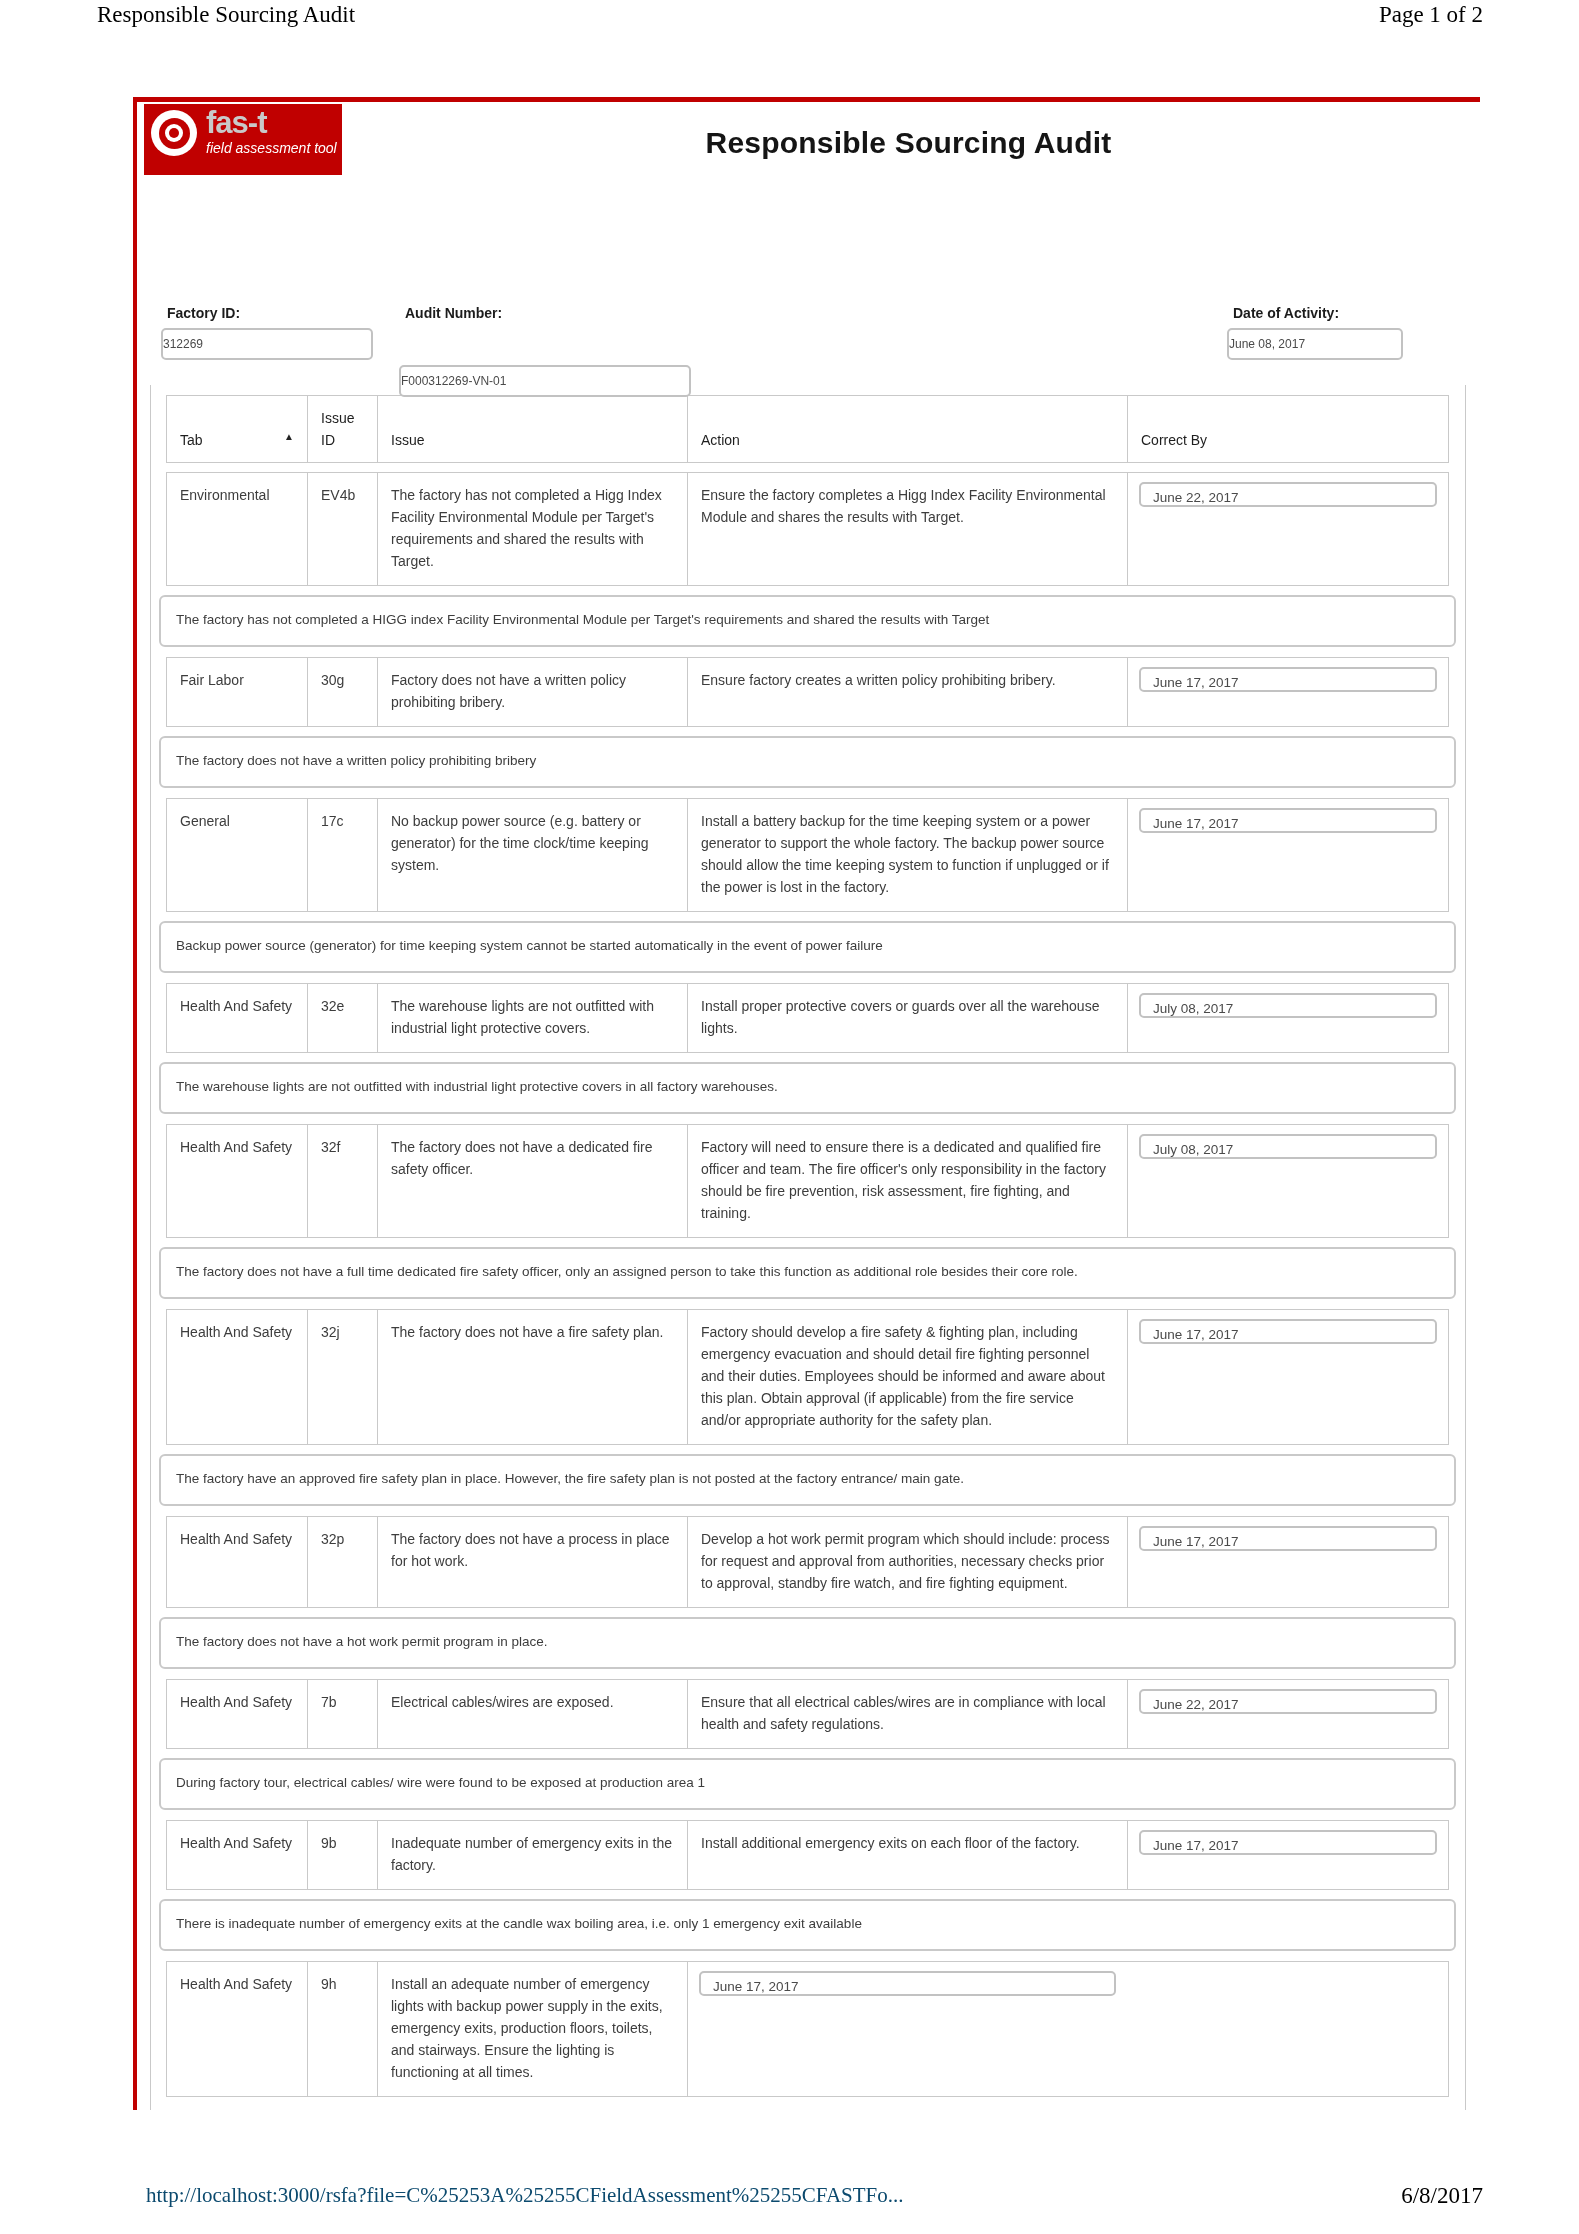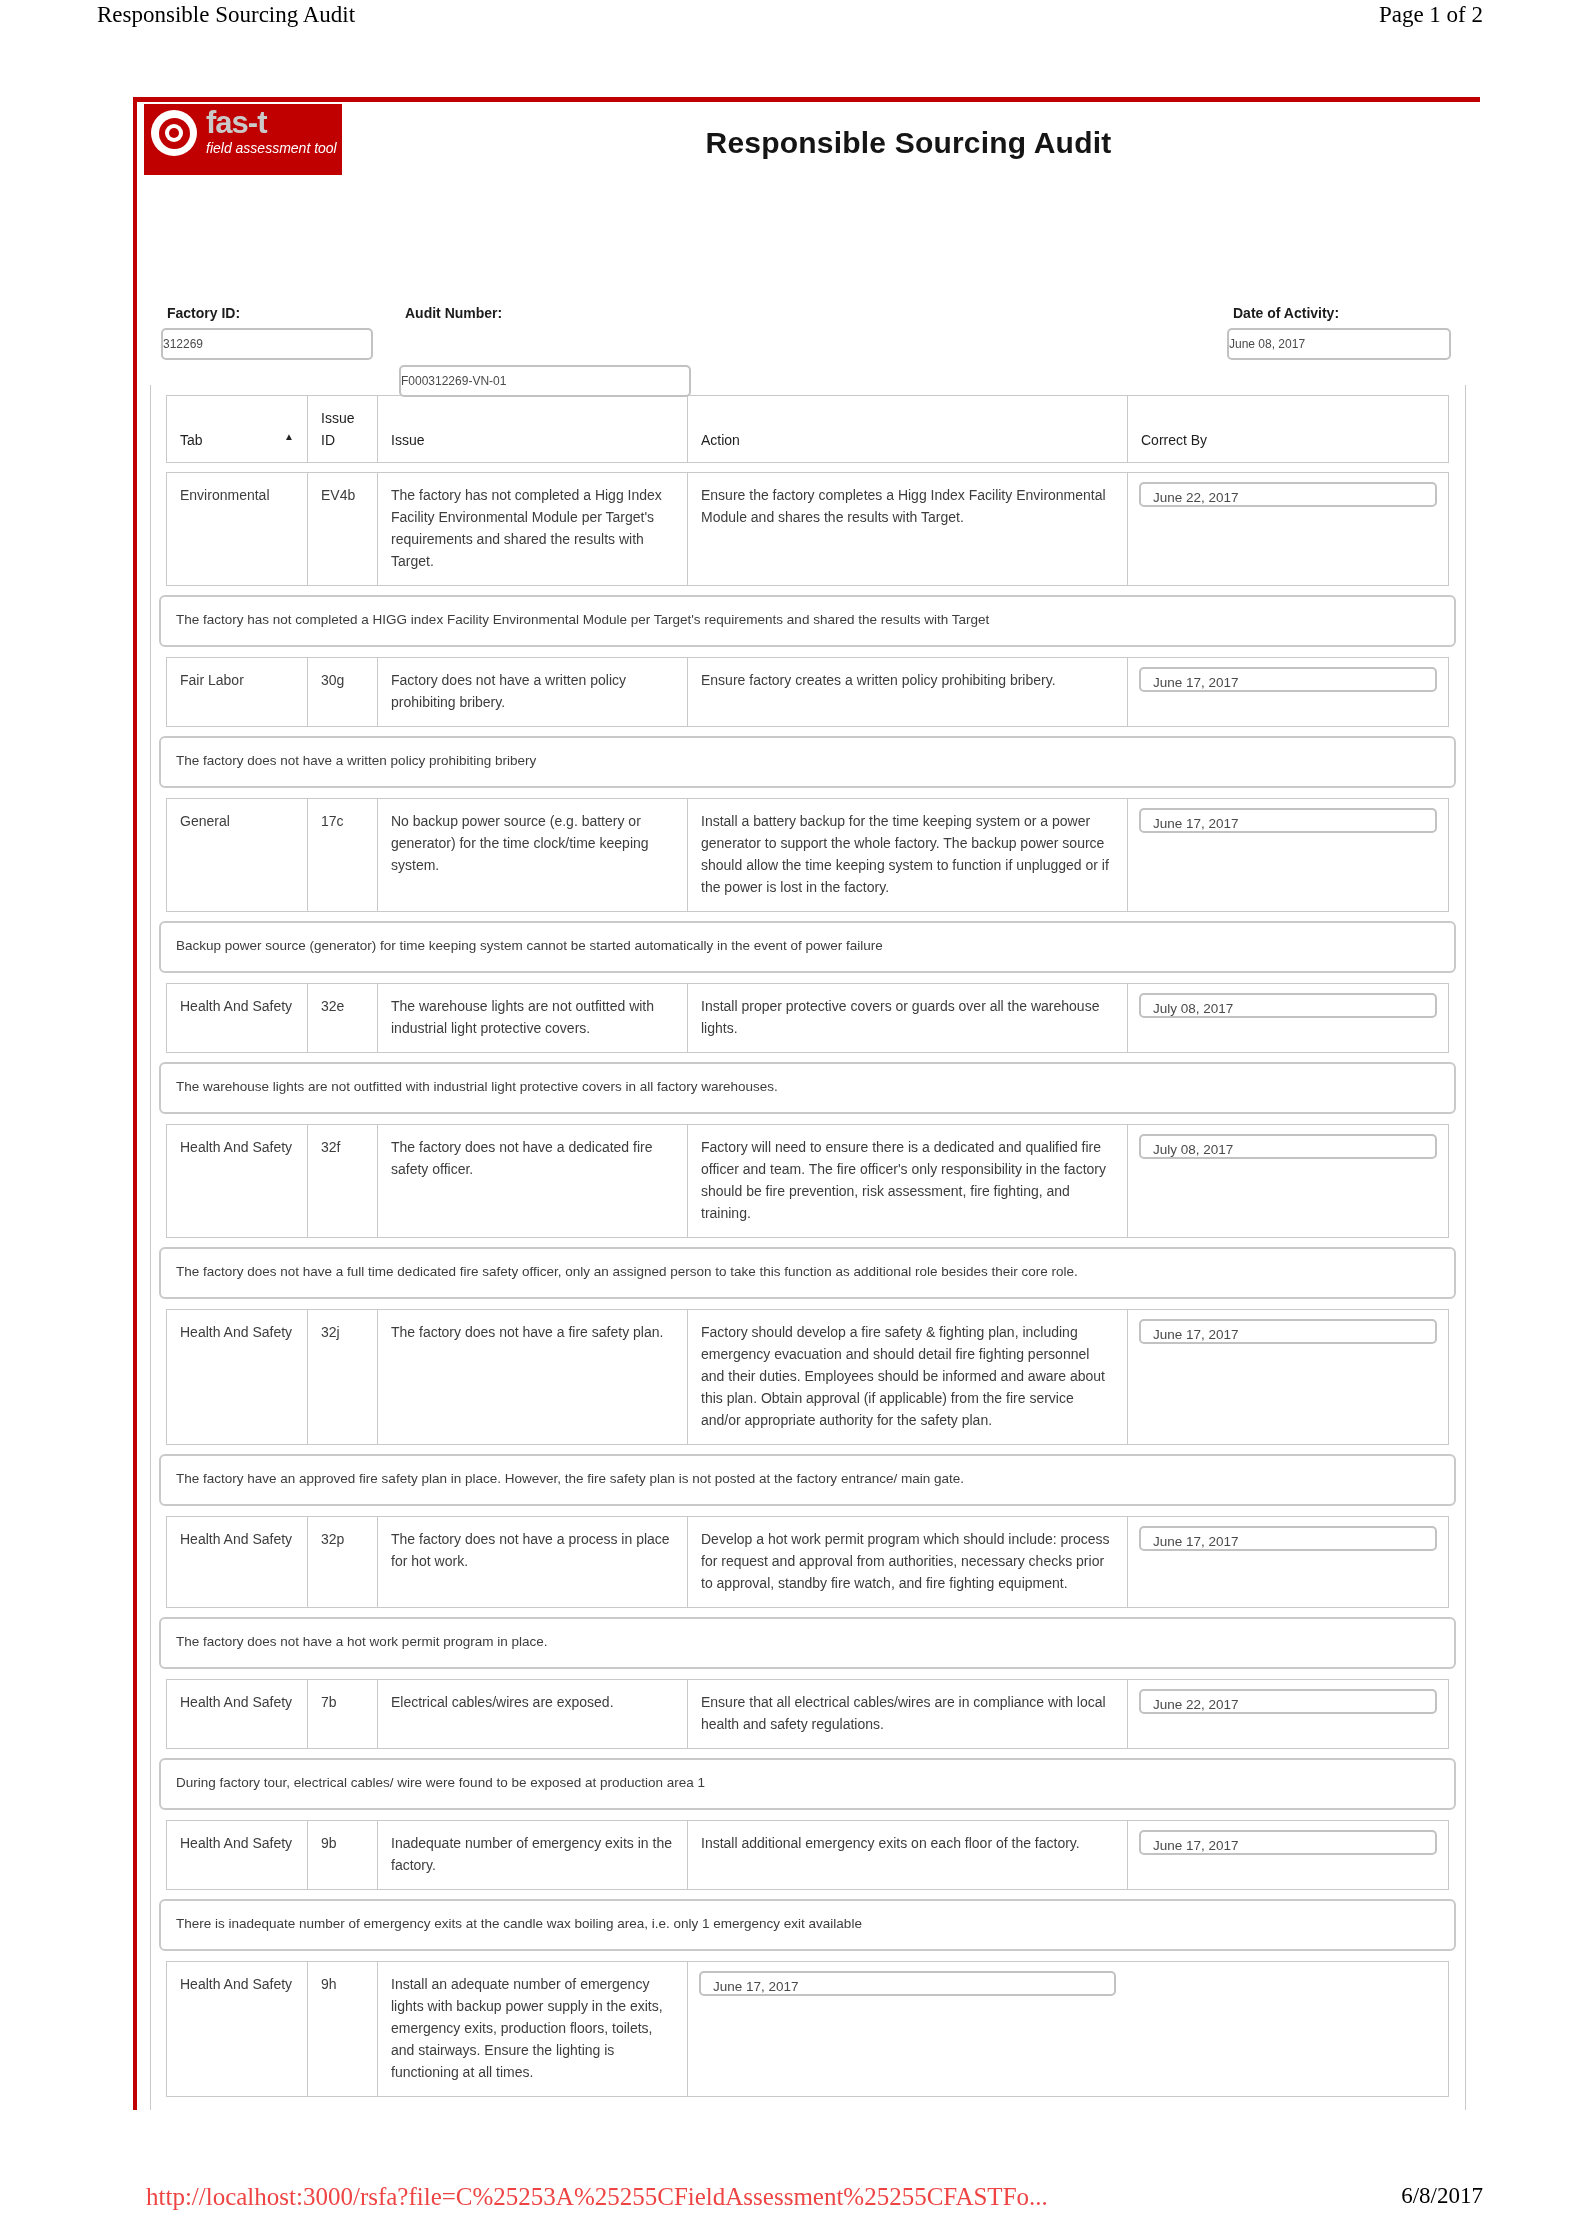--- a/index.html
+++ b/index.html
@@ -3,21 +3,21 @@
 <meta charset="utf-8">
 <style>
   html,body { margin:0; padding:0; background:#ffffff; }
   .page {
     position:relative; width:1579px; height:2234px; background:#fff;
     font-family:"Liberation Sans", sans-serif; overflow:hidden;
   }
   
   .print-hdr-title { position:absolute; left:97px; top:2px; font-family:"Liberation Serif", serif; font-size:23px; color:#000; }
   .print-hdr-page  { position:absolute; right:96px; top:2px; font-family:"Liberation Serif", serif; font-size:23px; color:#000; }
-  .print-ftr-url   { position:absolute; left:146px; top:2183px; font-family:"Liberation Serif", serif; font-size:25px; color:#ef4444; }
+  .print-ftr-url   { position:absolute; left:146px; top:2183px; font-family:"Liberation Serif", serif; font-size:21px; color:#0c4a6e; }
   .print-ftr-date  { position:absolute; right:96px; top:2183px; font-family:"Liberation Serif", serif; font-size:23px; color:#000; }
 
   
   .report {
     position:absolute; left:133px; top:97px; width:1343px;
     border-top:5px solid #c00000; border-left:4px solid #c00000;
   }
   .logo {
     position:absolute; left:7px; top:2px; width:198px; height:71px; background:#c00000;
   }
@@ -35,21 +35,21 @@
   
   .field { position:absolute; top:203px; }
   .field .lbl { font-size:14px; font-weight:bold; color:#1c1c1c; margin:0 0 7px 6px; }
   .text-input {
     display:block; height:32px; border:2px solid #c2c2c2; border-radius:5px;
     font-family:"Liberation Sans", sans-serif; font-size:12px; color:#4a4a4a;
     padding:0 0; box-sizing:border-box; background:#fff; outline:none;
   }
   .f-factory { left:24px; }   .f-factory .text-input { width:212px; }
   .f-audit   { left:262px; }  .f-audit   .text-input { width:292px;margin-top:44px; }
-  .f-date    { left:1090px; } .f-date    .text-input { width:224px; }
+  .f-date    { left:1090px; } .f-date    .text-input { width:176px; }
 
   
   .table-wrap {
     margin:283px 14px 0 13px;
     border-left:1px solid #c9c9c9; border-right:1px solid #c9c9c9;
     padding:10px 16px 4px 15px;
   }
   .row-strip {
     display:grid; grid-template-columns:140px 70px 310px 440px 1fr;
     border:1px solid #c9c9c9; margin-bottom:9px; background:#fff;

